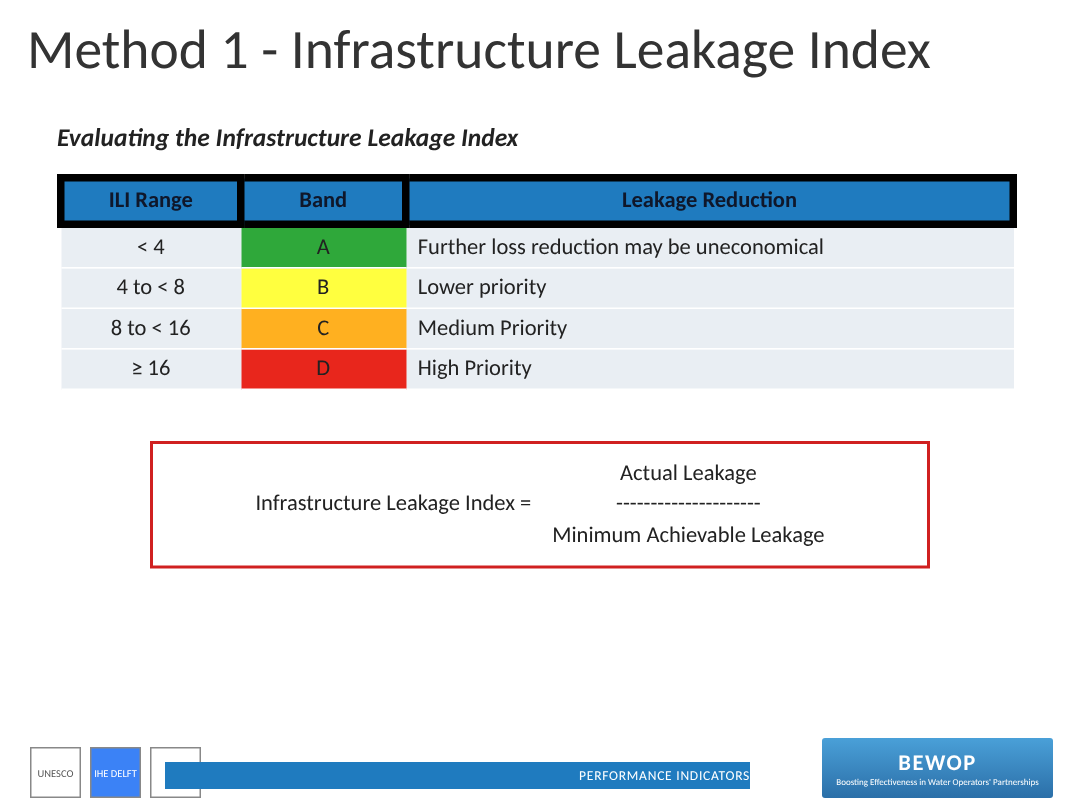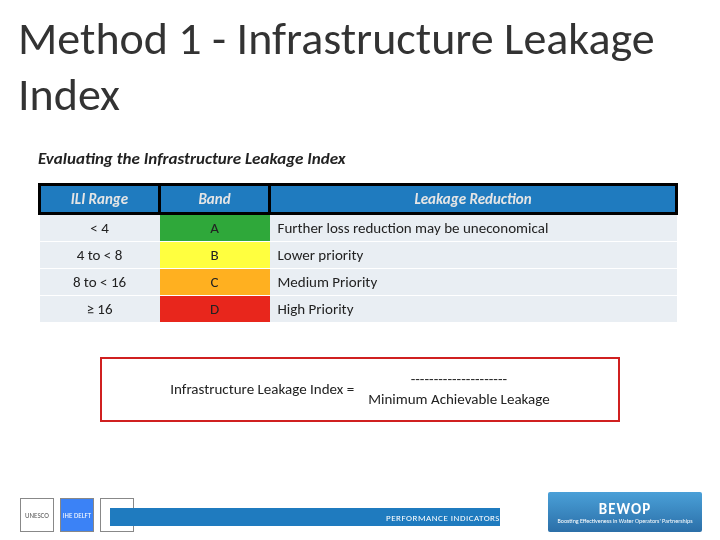--- a/index.html
+++ b/index.html
@@ -6,45 +6,44 @@
   body {
     width: 720px;
     height: 540px;
     font-family: Calibri, Arial, sans-serif;
     background: #fff;
     color: #222;
     position: relative;
     overflow: hidden;
   }
   .title {
-    font-size: 46px;
+    font-size: 37px;
     font-weight: 400;
     color: #333;
     padding: 10px 18px 6px 18px;
   }
   .subtitle {
     font-size: 17px;
     font-weight: 700;
     padding: 20px 0 14px 38px;
     font-style: italic;
   }
   .tbl {
     margin: 0 38px;
     width: 640px;
     border-collapse: collapse;
     font-size: 15px;
   }
   .tbl th {
     background: #1f7bbf;
-    color: #e5e5e5;
+    color: #0f172a;
     font-weight: 700;
     padding: 4px 8px;
-    border: 3px solid #000000;
+    border: 5px solid #000000;
     text-align: center;
-    font-style: italic;
   }
   .tbl th:last-child { text-align: center; }
   .tbl td {
     padding: 4px 8px;
     border-top: 1px solid #fff;
     border-bottom: 1px solid #fff;
   }
   .tbl tbody tr { background: #e9eef3; }
   .col-range { width: 120px; text-align: center; }
   .col-band  { width: 110px; text-align: center; font-weight: 400; }
@@ -159,20 +158,21 @@
       <td class="col-range">≥ 16</td>
       <td class="col-band band-D">D</td>
       <td class="col-desc">High Priority</td>
     </tr>
   </tbody>
 </table>
 
 <div class="formula-box">
   <div>Infrastructure Leakage Index =</div>
   <div class="formula-frac">
+    <div>Actual Leakage</div>
     <div>---------------------</div>
     <div>Minimum Achievable Leakage</div>
   </div>
 </div>
 
 <div class="footer">
   <div class="footer-logos">
     <div class="logo-box">UNESCO</div>
     <div class="logo-box ihe">IHE DELFT</div>
     <div class="logo-box"></div>

